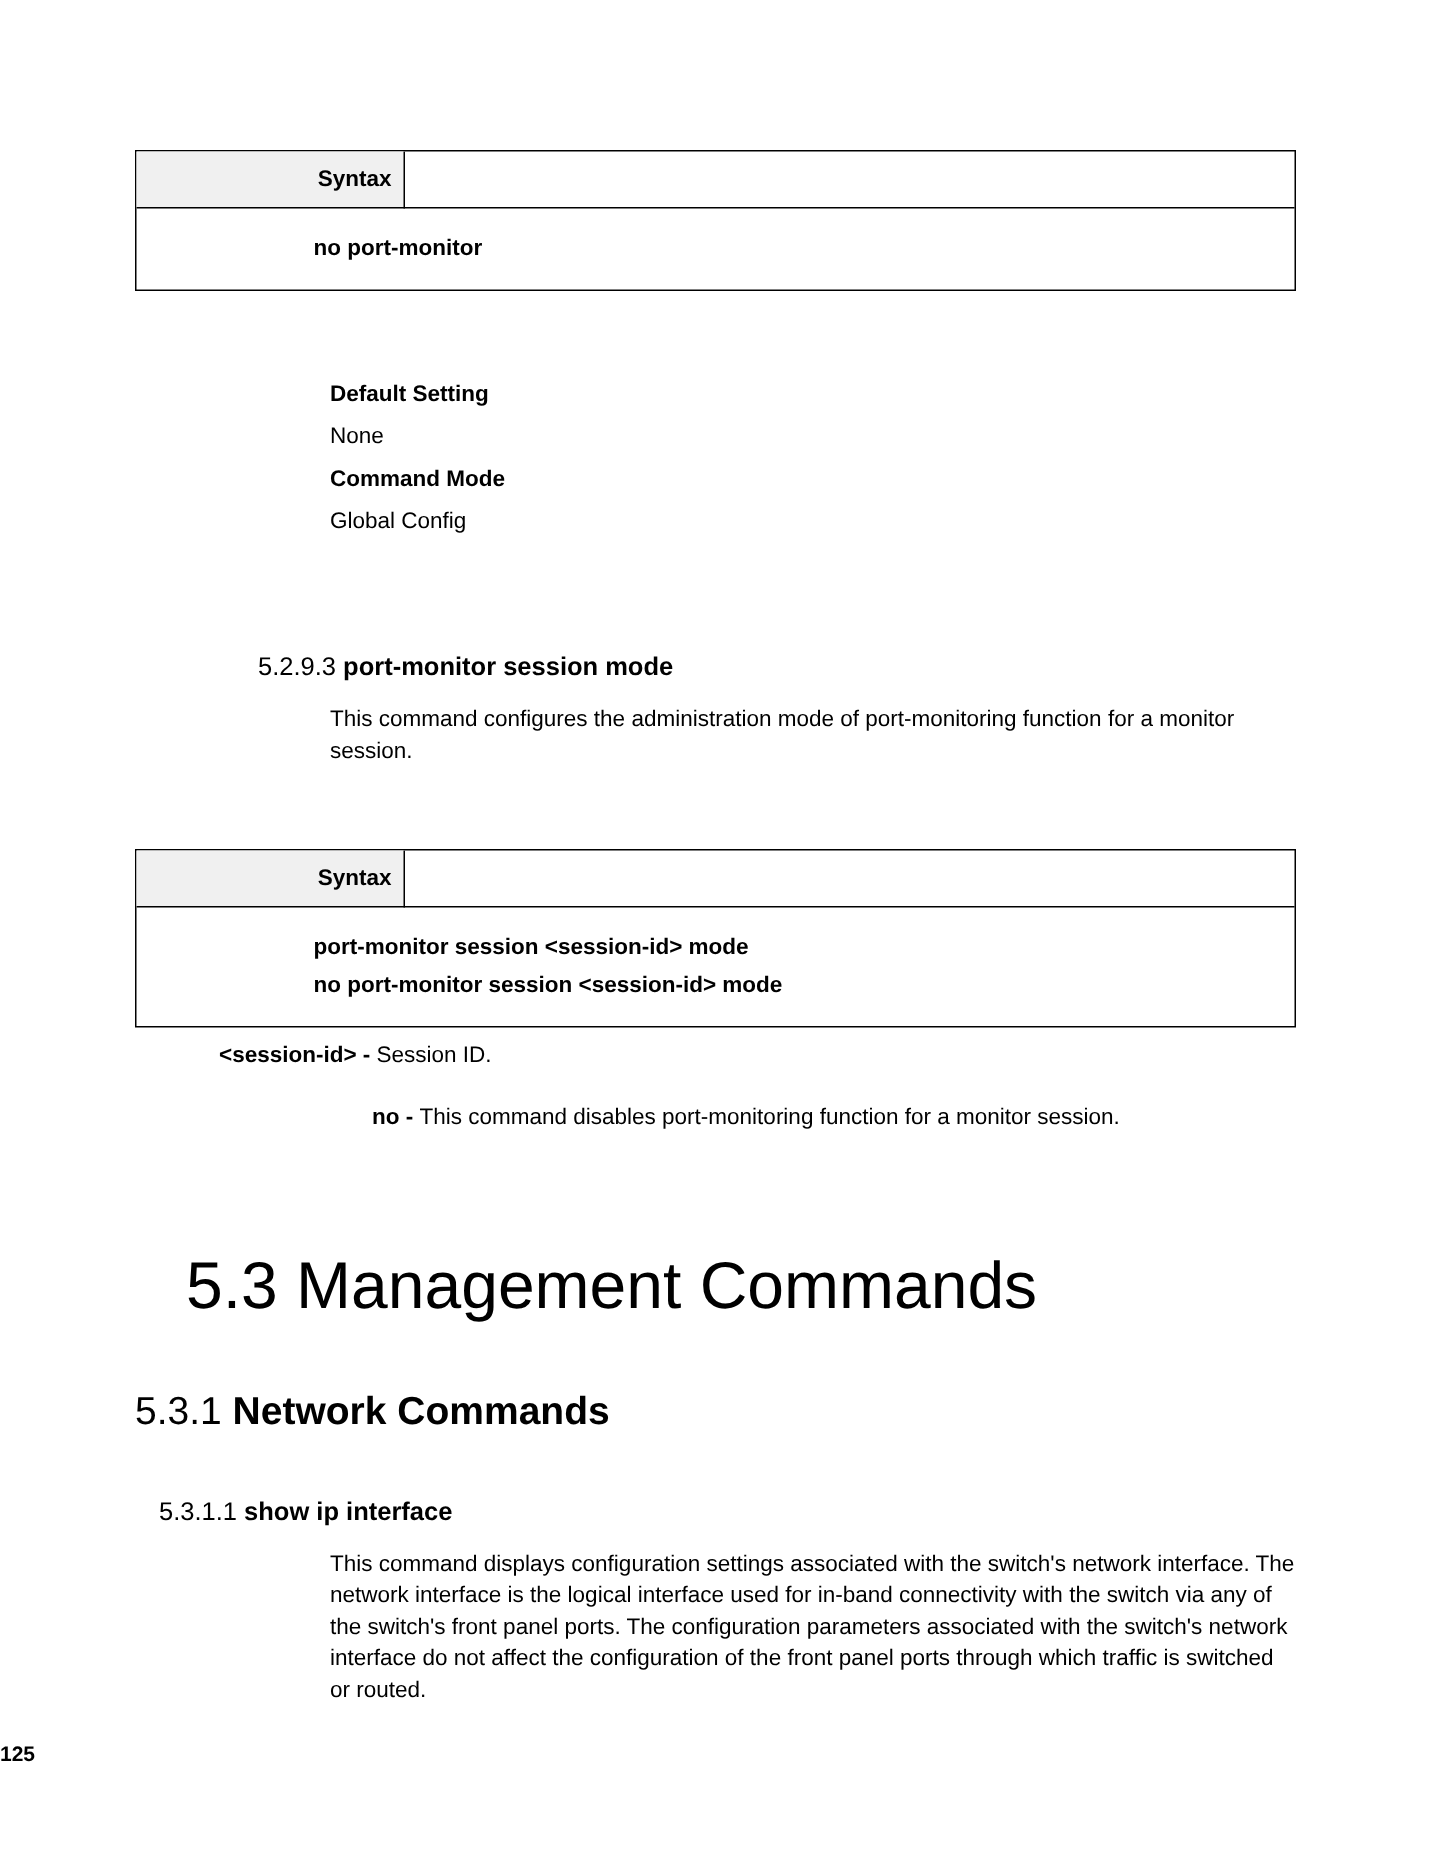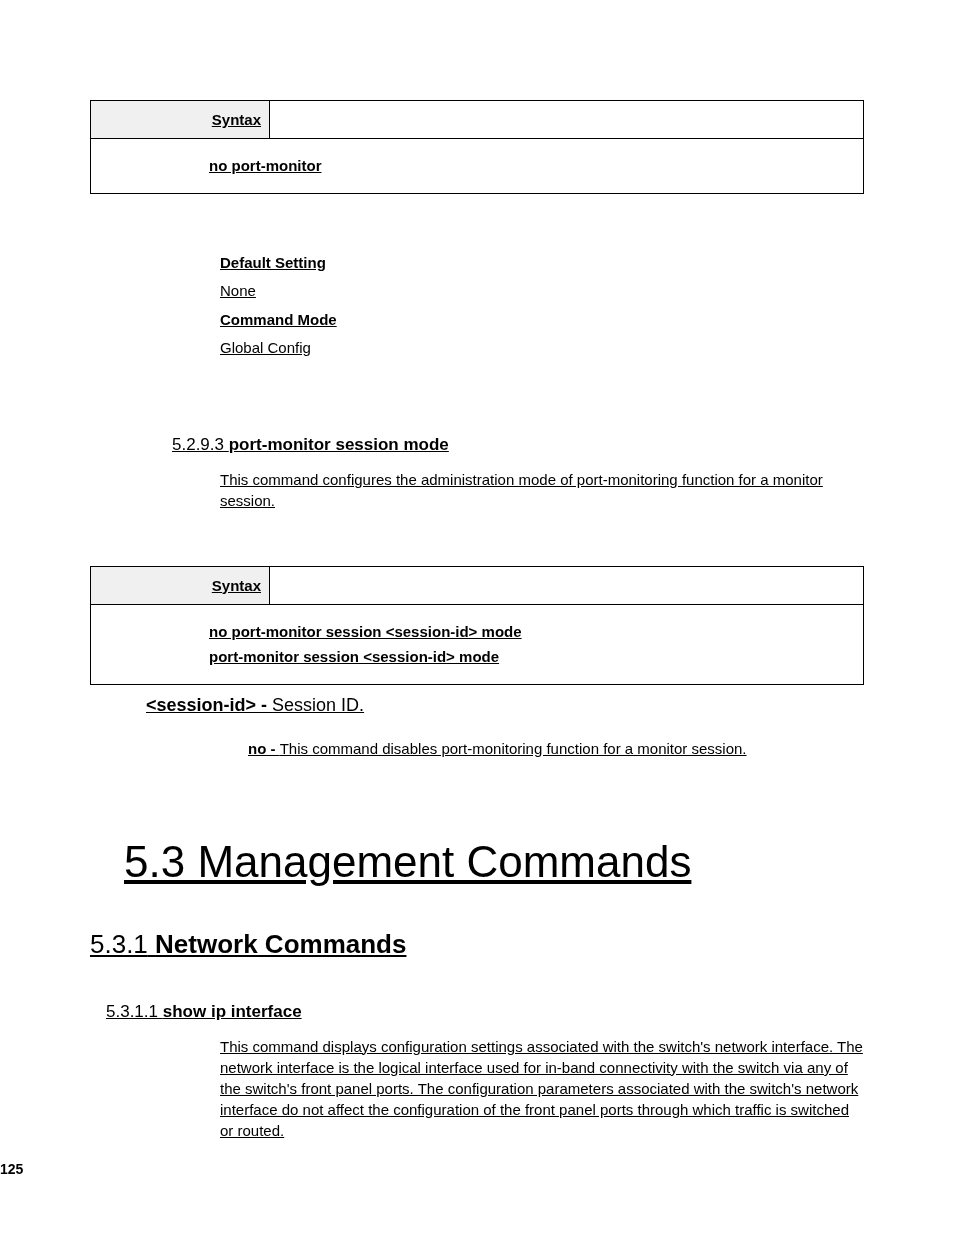--- a/index.html
+++ b/index.html
@@ -8,21 +8,20 @@
     padding: 0;
     background: #fff;
     color: #000;
   }
   .page {
     width: 954px;
     height: 1235px;
     position: relative;
     box-sizing: border-box;
     padding: 100px 90px 0 90px;
-    text-decoration: underline;
   }
   .syntax-box {
     border: 1.5px solid #000;
     margin-bottom: 10px;
   }
   .syntax-header {
     display: flex;
   }
   .syntax-label-cell {
     background: #f0f0f0;
@@ -65,21 +64,21 @@
     margin-top: 14px;
     font-size: 15px;
     line-height: 1.4;
     max-width: 660px;
   }
   .syntax-box2 {
     margin-top: 55px;
   }
   .param-line {
     margin-left: 56px;
-    font-size: 18px;
+    font-size: 15px;
   }
   .param-line2 {
     margin-left: 158px;
     margin-top: 24px;
     font-size: 15px;
   }
   .h1 {
     font-size: 44px;
     font-weight: normal;
     margin-top: 80px;
@@ -128,22 +127,22 @@
   </div>
 
   <div class="para">This command configures the administration mode of port-monitoring function for a monitor session.</div>
 
   <div class="syntax-box syntax-box2">
     <div class="syntax-header">
       <div class="syntax-label-cell">Syntax</div>
       <div class="syntax-top-empty"></div>
     </div>
     <div class="syntax-body">
+      <div>port-monitor session &lt;session-id&gt; mode</div>
       <div>no port-monitor session &lt;session-id&gt; mode</div>
-      <div>port-monitor session &lt;session-id&gt; mode</div>
     </div>
   </div>
 
   <div class="param-line">
     <span class="bold">&lt;session-id&gt; - </span><span>Session ID.</span>
   </div>
   <div class="param-line2">
     <span class="bold">no - </span><span>This command disables port-monitoring function for a monitor session.</span>
   </div>
 

